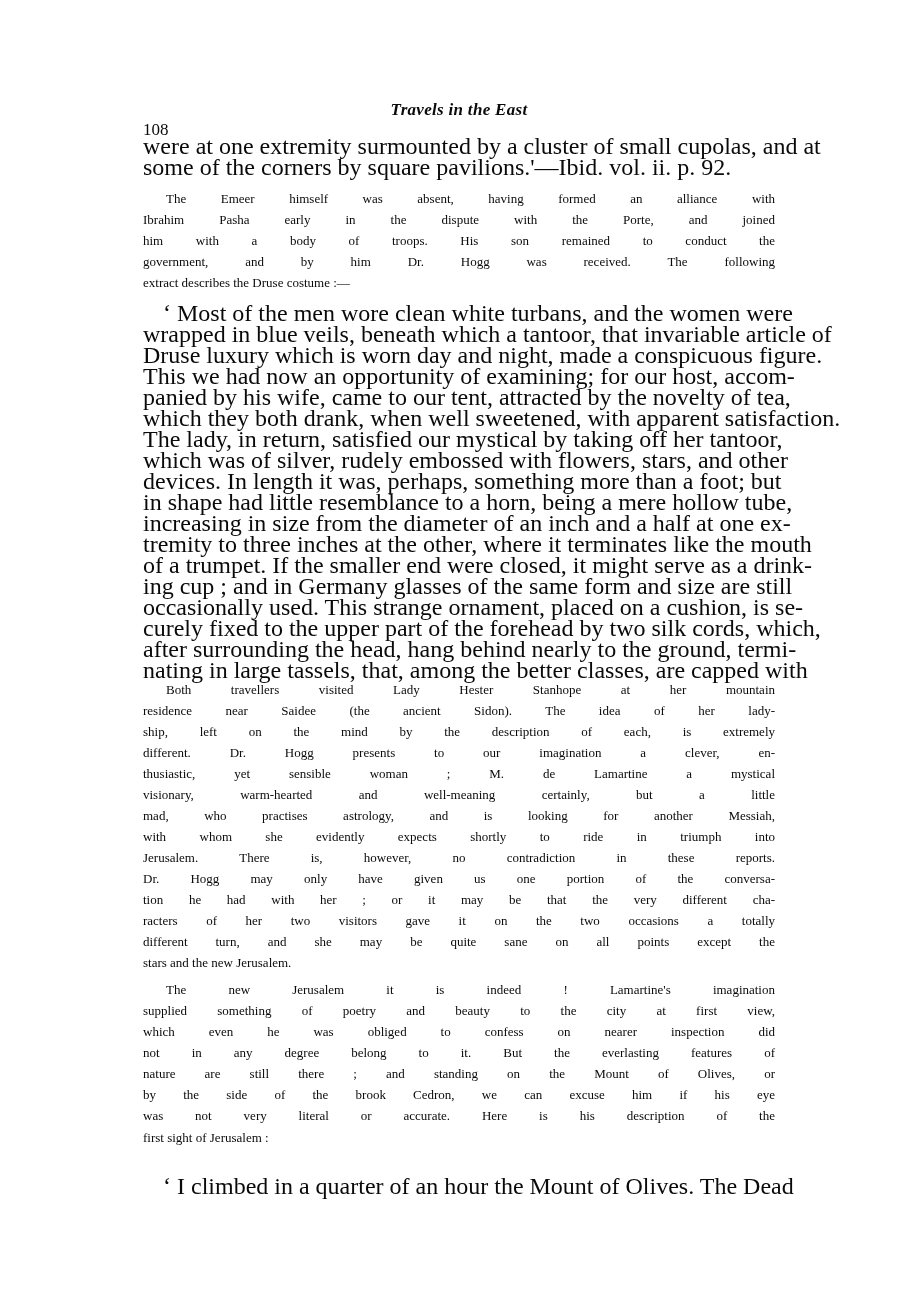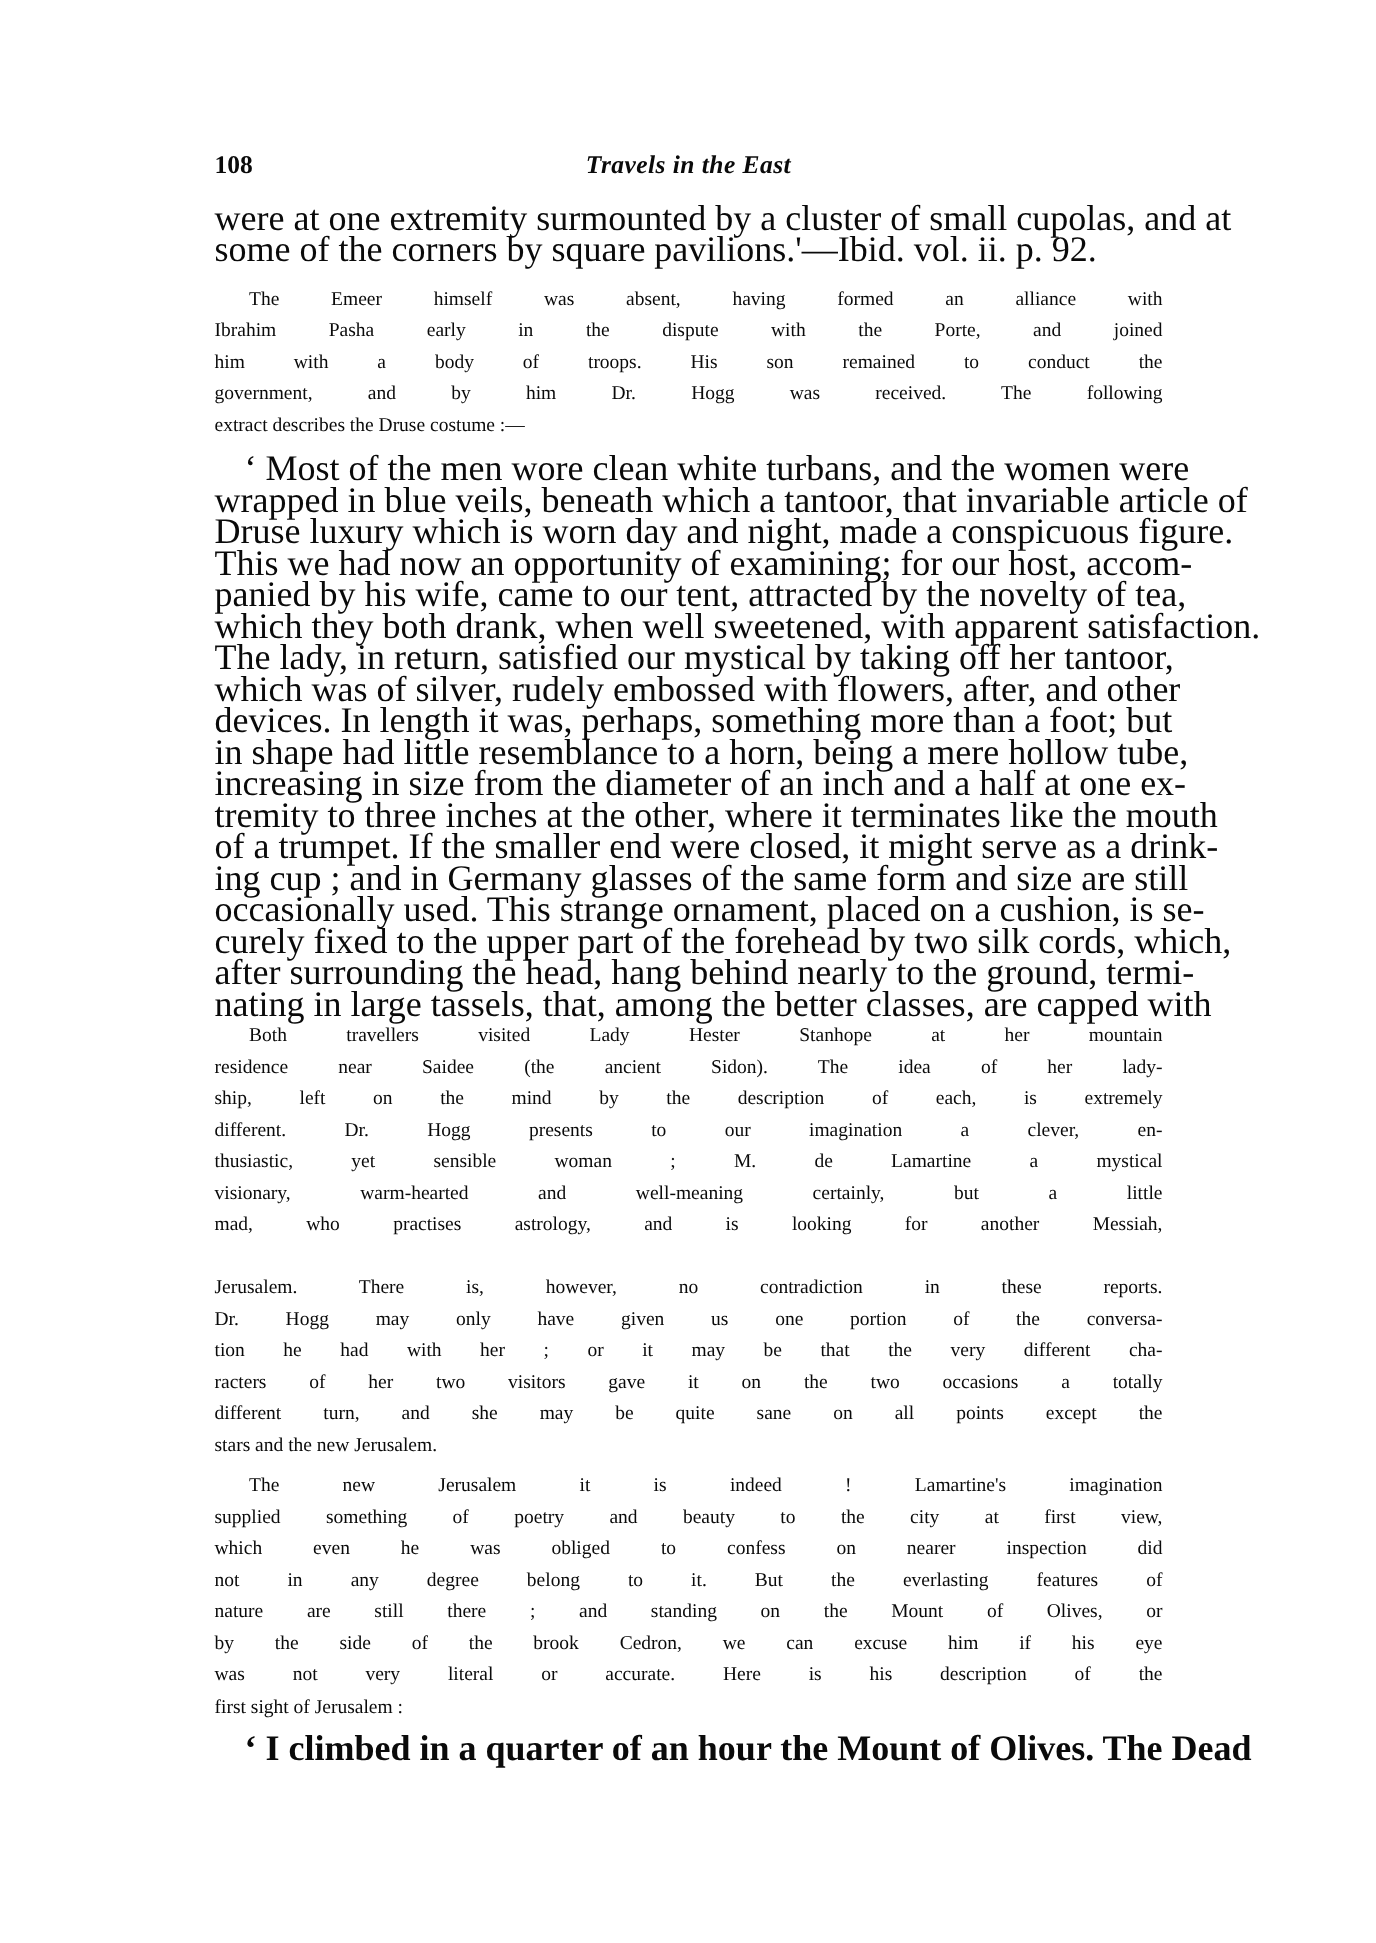--- a/index.html
+++ b/index.html
@@ -9,21 +9,21 @@
             font-family:"Liberation Serif", serif; font-weight:bold; font-size:17px; }
   .pgnum { position:absolute; left:0; top:0; }
   .running-title { position:absolute; left:0; right:0; top:0; text-align:center; font-style:italic; letter-spacing:0.3px; }
   .line { position:absolute; left:143px; width:632px; height:22px; white-space:nowrap;
           font-family:"Liberation Serif", serif; font-size:13px; line-height:22px;
           text-align:justify; text-align-last:justify; }
   .line.small { font-size:24px; }
   .line.last { text-align-last:left; }
   .line.indent { left:166px; width:609px; }
   .line.qindent { left:163px; width:612px; }
-  .bold { font-weight:bold; }
+  .bold { font-weight:normal;margin-top:20px; }
 </style>
 </head>
 <body>
 
 <div class="page">
   <div class="header">
     <span class="pgnum bold">108</span>
     <span class="running-title">Travels in the East</span>
   </div>
 
@@ -36,39 +36,40 @@
   <div class="line" style="top:251px">government, and by him Dr. Hogg was received.  The following</div>
   <div class="line last" style="top:272px">extract describes the Druse costume :—</div>
 
   <div class="line small qindent" style="top:302px">‘ Most of the men wore clean white turbans, and the women were</div>
   <div class="line small" style="top:323px">wrapped in blue veils, beneath which a tantoor, that invariable article of</div>
   <div class="line small" style="top:344px">Druse luxury which is worn day and night, made a conspicuous figure.</div>
   <div class="line small" style="top:365px">This we had now an opportunity of examining; for our host, accom-</div>
   <div class="line small" style="top:386px">panied by his wife, came to our tent, attracted by the novelty of tea,</div>
   <div class="line small" style="top:407px">which they both drank, when well sweetened, with apparent satisfaction.</div>
   <div class="line small" style="top:428px">The lady, in return, satisfied our mystical by taking off her tantoor,</div>
-  <div class="line small" style="top:449px">which was of silver, rudely embossed with flowers, after, and other</div>
+  <div class="line small" style="top:449px">which was of silver, rudely embossed with flowers, stars, and other</div>
   <div class="line small" style="top:470px">devices.  In length it was, perhaps, something more than a foot; but</div>
   <div class="line small" style="top:491px">in shape had little resemblance to a horn, being a mere hollow tube,</div>
   <div class="line small" style="top:512px">increasing in size from the diameter of an inch and a half at one ex-</div>
   <div class="line small" style="top:533px">tremity to three inches at the other, where it terminates like the mouth</div>
   <div class="line small" style="top:554px">of a trumpet.  If the smaller end were closed, it might serve as a drink-</div>
   <div class="line small" style="top:575px">ing cup ; and in Germany glasses of the same form and size are still</div>
   <div class="line small" style="top:596px">occasionally used.  This strange ornament, placed on a cushion, is se-</div>
   <div class="line small" style="top:617px">curely fixed to the upper part of the forehead by two silk cords, which,</div>
   <div class="line small" style="top:638px">after surrounding the head, hang behind nearly to the ground, termi-</div>
   <div class="line small" style="top:659px">nating in large tassels, that, among the better classes, are capped with</div>
 
   <div class="line indent" style="top:679px">Both travellers visited Lady Hester Stanhope at her mountain</div>
   <div class="line" style="top:700px">residence near Saidee (the ancient Sidon).  The idea of her lady-</div>
   <div class="line" style="top:721px">ship, left on the mind by the description of each, is extremely</div>
   <div class="line" style="top:742px">different.  Dr. Hogg presents to our imagination a clever, en-</div>
   <div class="line" style="top:763px">thusiastic, yet sensible woman ; M. de Lamartine a mystical</div>
   <div class="line" style="top:784px">visionary, warm-hearted and well-meaning certainly, but a little</div>
   <div class="line" style="top:805px">mad, who practises astrology, and is looking for another Messiah,</div>
+  <div class="line" style="top:826px">with whom she evidently expects shortly to ride in triumph into</div>
   <div class="line" style="top:847px">Jerusalem.  There is, however, no contradiction in these reports.</div>
   <div class="line" style="top:868px">Dr. Hogg may only have given us one portion of the conversa-</div>
   <div class="line" style="top:889px">tion he had with her ; or it may be that the very different cha-</div>
   <div class="line" style="top:910px">racters of her two visitors gave it on the two occasions a totally</div>
   <div class="line" style="top:931px">different turn, and she may be quite sane on all points except the</div>
   <div class="line last" style="top:952px">stars and the new Jerusalem.</div>
 
   <div class="line indent" style="top:979px">The new Jerusalem it is indeed !  Lamartine's imagination</div>
   <div class="line" style="top:1000px">supplied something of poetry and beauty to the city at first view,</div>
   <div class="line" style="top:1021px">which even he was obliged to confess on nearer inspection did</div>

